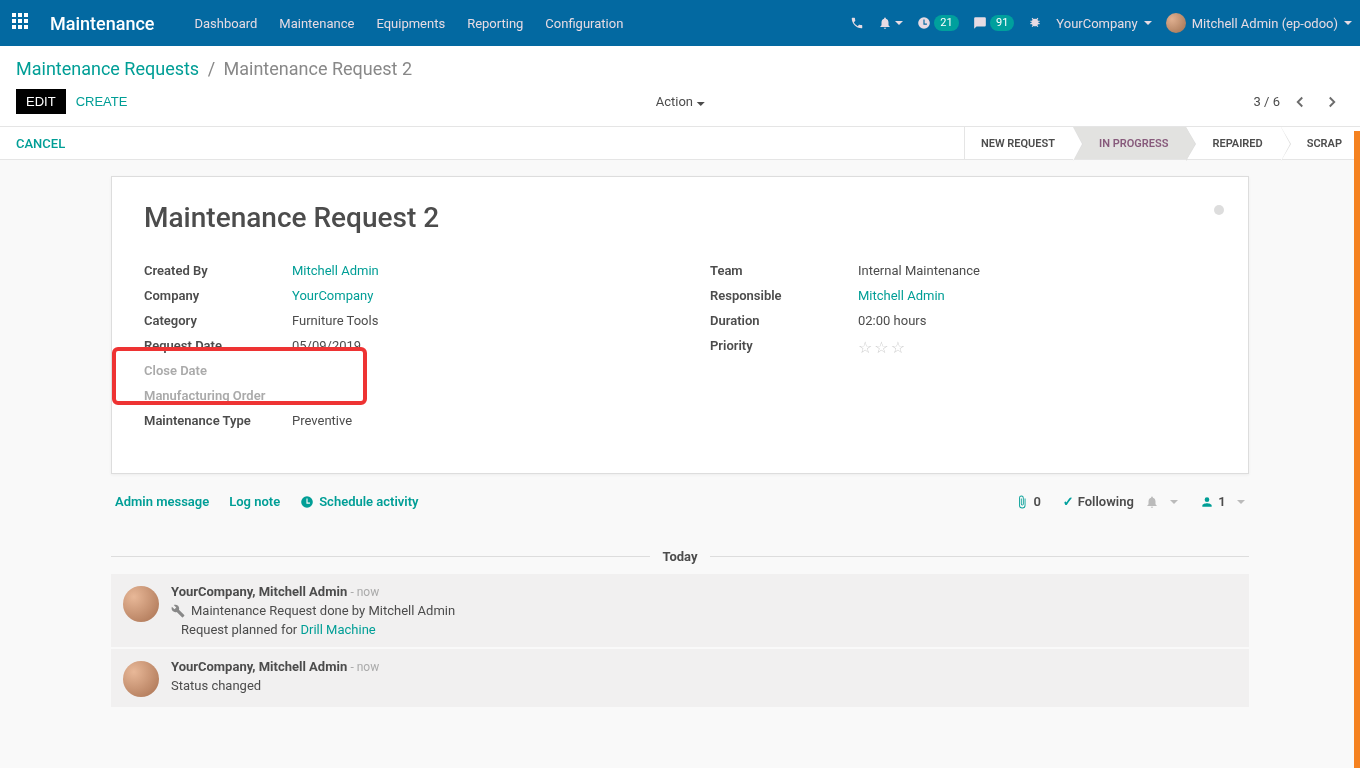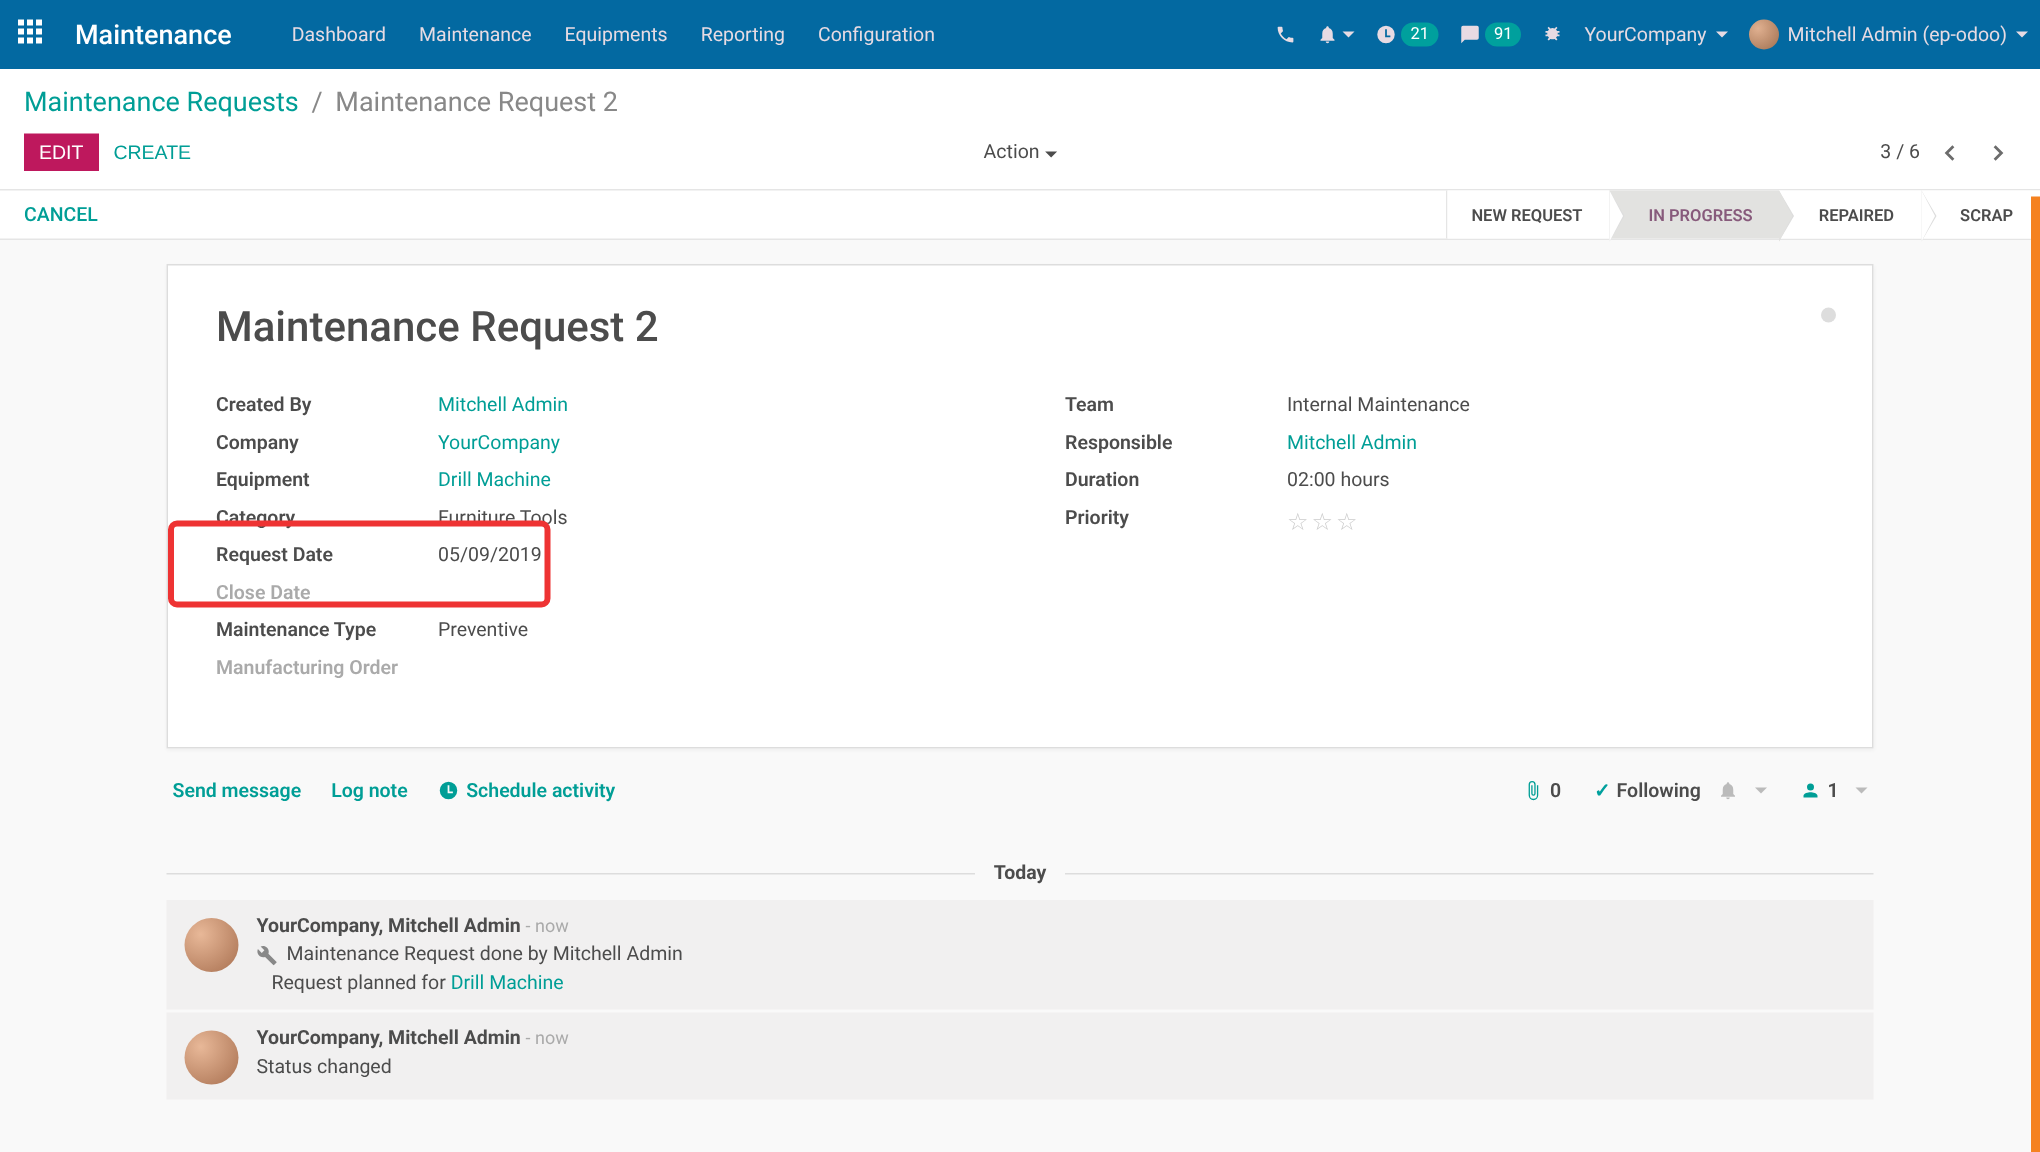--- a/index.html
+++ b/index.html
@@ -21,21 +21,21 @@
   .avatar-sm { width:20px; height:20px; border-radius:50%; background: radial-gradient(circle at 30% 30%, #e0b090, #a07050); }
   
   
   .controlbar { background:#fff; padding: 12px 16px 0 16px; }
   .breadcrumb { font-size: 18px; color:#7c7bad; }
   .breadcrumb a { color:#009e96; cursor:pointer; }
   .breadcrumb .sep { color:#888; margin:0 4px; }
   .breadcrumb .current { color:#888; }
   .controlrow { display:flex; align-items:center; margin-top:10px; padding-bottom:12px; }
   .btn { padding:5px 10px; font-size:13px; border:none; cursor:pointer; }
-  .btn-primary { background:#be185d; color:#fff; font-weight:500; }
+  .btn-primary { background:#000000; color:#fff; font-weight:500; }
   .btn-link { background:none; color:#009e96; font-weight:500; }
   .controlrow .center { position:absolute; left:50%; transform:translateX(-50%); }
   .action-dd { color:#4c4c4c; cursor:pointer; }
   .pager { margin-left:auto; display:flex; align-items:center; gap:8px; color:#4c4c4c; font-size:13px; }
   .pager .arrow { width:24px; height:24px; display:flex; align-items:center; justify-content:center; cursor:pointer; color:#6c6c6c; }
   
   
   .subbar { background:#fff; border-top:1px solid #e5e5e5; border-bottom:1px solid #e5e5e5; height:34px; display:flex; align-items:stretch; padding-left:16px; }
   .cancel-link { color:#009e96; font-weight:500; font-size:13px; cursor:pointer; align-self:center; }
   .status-flow { margin-left:auto; display:flex; height:100%; align-items:stretch; border-left:1px solid #e5e5e5; }
@@ -193,42 +193,38 @@
       <div class="form-col">
         <div class="field">
             <span class="label">Created By</span>
             <span class="value link">Mitchell Admin</span>
           </div>
         <div class="field">
             <span class="label">Company</span>
             <span class="value link">YourCompany</span>
           </div>
         <div class="field">
-            <span class="label">Equipment</span>
-            <span class="value link">Drill Machine</span>
-          </div>
-        <div class="field">
             <span class="label">Category</span>
             <span class="value">Furniture Tools</span>
           </div>
         <div class="field">
             <span class="label">Request Date</span>
             <span class="value">05/09/2019</span>
           </div>
         <div class="field">
             <span class="label muted">Close Date</span>
             <span class="value"></span>
           </div>
         <div class="field">
+            <span class="label muted">Manufacturing Order</span>
+            <span class="value"></span>
+          </div>
+        <div class="field">
             <span class="label">Maintenance Type</span>
             <span class="value">Preventive</span>
-          </div>
-        <div class="field">
-            <span class="label muted">Manufacturing Order</span>
-            <span class="value"></span>
           </div>
       </div>
       <div class="form-col">
         <div class="field">
             <span class="label">Team</span>
             <span class="value">Internal Maintenance</span>
           </div>
         <div class="field">
             <span class="label">Responsible</span>
             <span class="value link">Mitchell Admin</span>
@@ -244,21 +240,21 @@
       </div>
     </div>
 
     <div class="highlight-box" style="left:0px; top:170px; width:255px; height:58px;"></div>
   </div>
 </div>
 
 <div class="chatter-wrap">
   <div class="chatter">
     <div class="chatter-top">
-      <span class="lnk">Send message</span>
+      <span class="lnk">Admin message</span>
       <span class="lnk">Log note</span>
       <span class="lnk clockwrap">
         <svg class="ico" viewBox="0 0 24 24" style="color:#009e96">
             <path d="M12 2a10 10 0 100 20 10 10 0 000-20zm1 11h4v2h-6V6h2v7z"></path>
           </svg>
         <span>Schedule activity</span>
       </span>
       <div class="rgt">
         <span class="itm">
             <svg class="ico" viewBox="0 0 24 24" style="color:#009e96">

